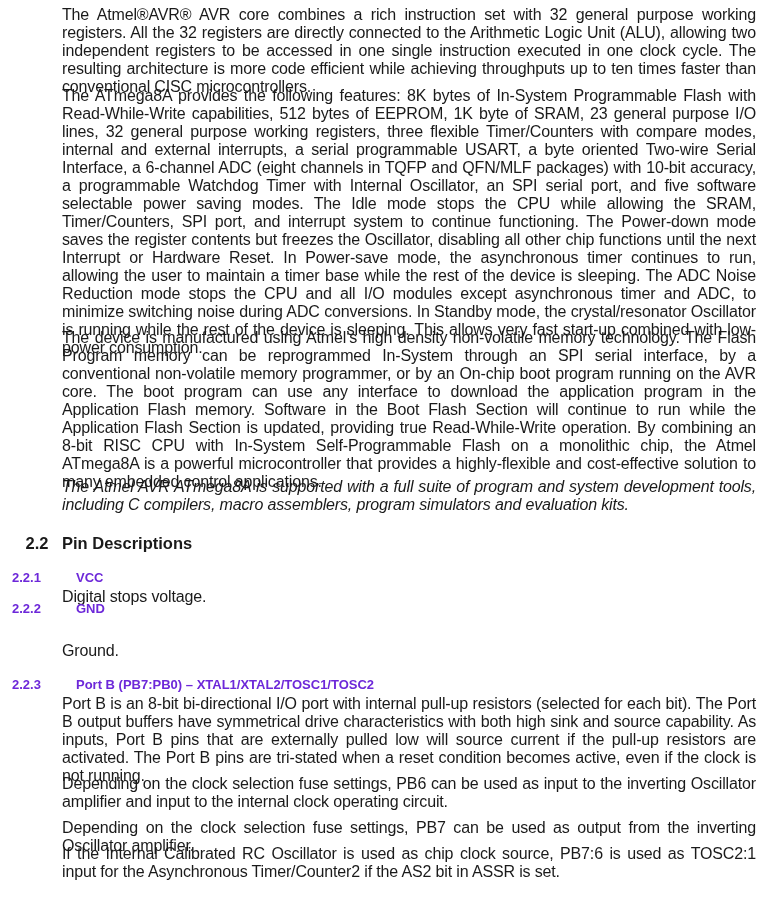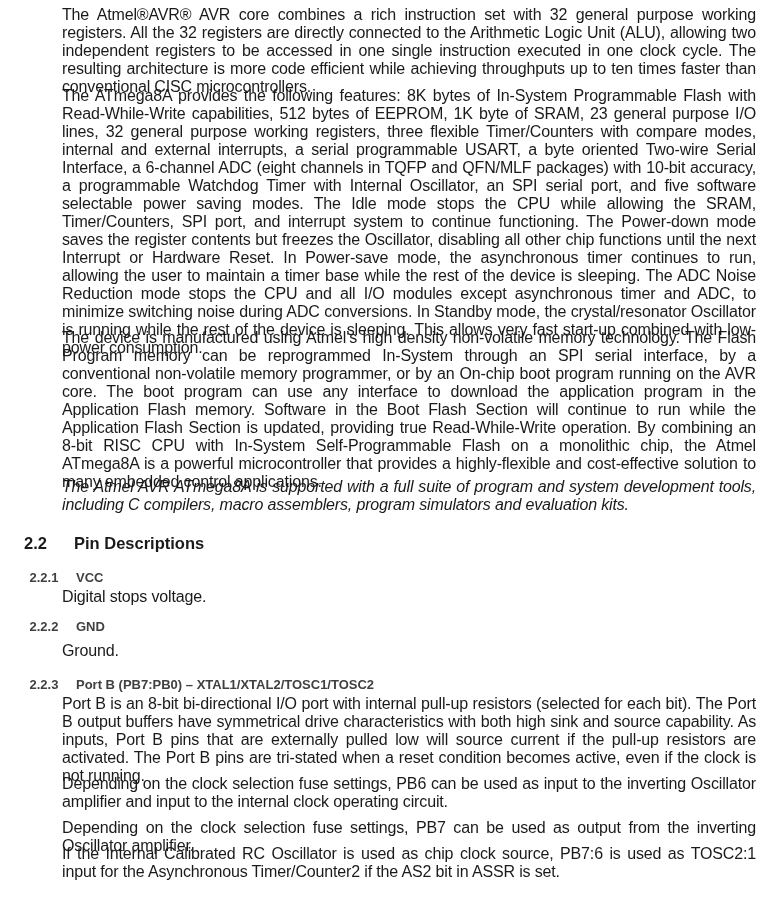--- a/index.html
+++ b/index.html
@@ -10,27 +10,27 @@
     position: relative;
   }
   .page { position: absolute; left: 0; top: 0; width: 766px; }
   .para {
     position: absolute; left: 62px; width: 694px;
     font-size: 16px; line-height: 18px;
     text-align: justify; margin: 0;
     letter-spacing: -0.15px;
   }
   .h2 {
-    position: absolute; left: 24px; font-weight: bold;
-    font-size: 16.5px; color: #1a1a1a;
+    position: absolute; left: 12px; font-weight: bold;
+    font-size: 16.5px; color: #1a1a1a; text-align: center;
   }
   .h2 .num { display: inline-block; width: 50px; }
   .h3 {
     position: absolute; left: 12px; font-weight: bold;
-    font-size: 13px; color: #404040; text-align: center;
+    font-size: 13px; color: #6d28d9;
   }
   .h3 .num { display: inline-block; width: 64px; }
 </style>
 </head>
 <body>
 
 <div class="page">
 
   <p class="para" style="top:6px;">The Atmel®AVR® AVR core combines a rich instruction set with 32 general purpose working registers. All the 32 registers are directly connected to the Arithmetic Logic Unit (ALU), allowing two independent registers to be accessed in one single instruction executed in one clock cycle. The resulting architecture is more code efficient while achieving throughputs up to ten times faster than conventional CISC microcontrollers.</p>
 
@@ -42,21 +42,21 @@
 
   <div class="h2" style="top:534px;">
     <span class="num">2.2</span><span>Pin Descriptions</span>
   </div>
 
   <div class="h3" style="top:570px;">
     <span class="num">2.2.1</span><span>VCC</span>
   </div>
   <p class="para" style="top:588px;">Digital stops voltage.</p>
 
-  <div class="h3" style="top:619px;">
+  <div class="h3" style="top:601px;">
     <span class="num">2.2.2</span><span>GND</span>
   </div>
   <p class="para" style="top:642px;">Ground.</p>
 
   <div class="h3" style="top:677px;">
     <span class="num">2.2.3</span><span>Port B (PB7:PB0) – XTAL1/XTAL2/TOSC1/TOSC2</span>
   </div>
   <p class="para" style="top:695px;">Port B is an 8-bit bi-directional I/O port with internal pull-up resistors (selected for each bit). The Port B output buffers have symmetrical drive characteristics with both high sink and source capability. As inputs, Port B pins that are externally pulled low will source current if the pull-up resistors are activated. The Port B pins are tri-stated when a reset condition becomes active, even if the clock is not running.</p>
   <p class="para" style="top:775px;">Depending on the clock selection fuse settings, PB6 can be used as input to the inverting Oscillator amplifier and input to the internal clock operating circuit.</p>
   <p class="para" style="top:819px;">Depending on the clock selection fuse settings, PB7 can be used as output from the inverting Oscillator amplifier.</p>

